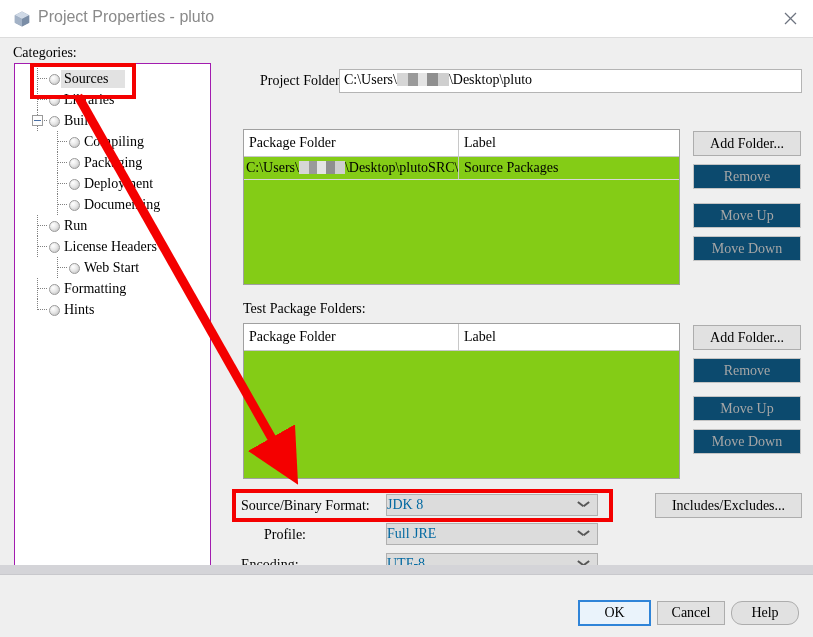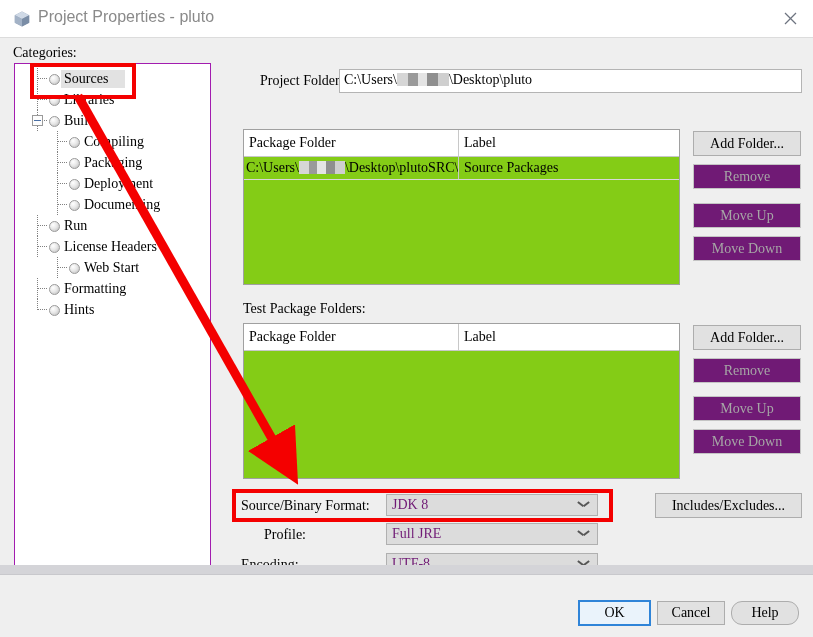--- a/index.html
+++ b/index.html
@@ -113,29 +113,29 @@
 
   
   .btn{
     position:absolute;box-sizing:border-box;
     background:#e1e1e1;border:1px solid #adadad;
     font-size:14px;color:#000;
     font-family:"Liberation Serif","DejaVu Serif",serif;
     display:flex;align-items:center;justify-content:center;
     white-space:nowrap;
   }
-  .btn.disabled{color:#a6a6a6;background:#701a75;border-color:#c4c4c4;text-align:center;}
+  .btn.disabled{color:#a6a6a6;background:#0c4a6e;border-color:#c4c4c4;text-align:center;}
   .btn.primary{background:#eaf3fb;border:2px solid #2f84d8;}
 
   
   .combo{
     position:absolute;box-sizing:border-box;
     background:#dcdcdc;border:1px solid #b0b0b0;
-    font-size:14px;color:#701a75;
-    padding-left:5px;line-height:20px;
+    font-size:14px;color:#0369a1;
+    line-height:20px;
     overflow:hidden;white-space:nowrap;
   }
   .combo .chev{
     position:absolute;right:8px;top:6px;width:11px;height:7px;
   }
   .combo .chev:before,.combo .chev:after{
     content:"";position:absolute;top:0;width:7px;height:1.6px;background:#555;
   }
   .combo .chev:before{left:0;transform:rotate(38deg);transform-origin:left center;}
   .combo .chev:after{right:0;transform:rotate(-38deg);transform-origin:right center;}

